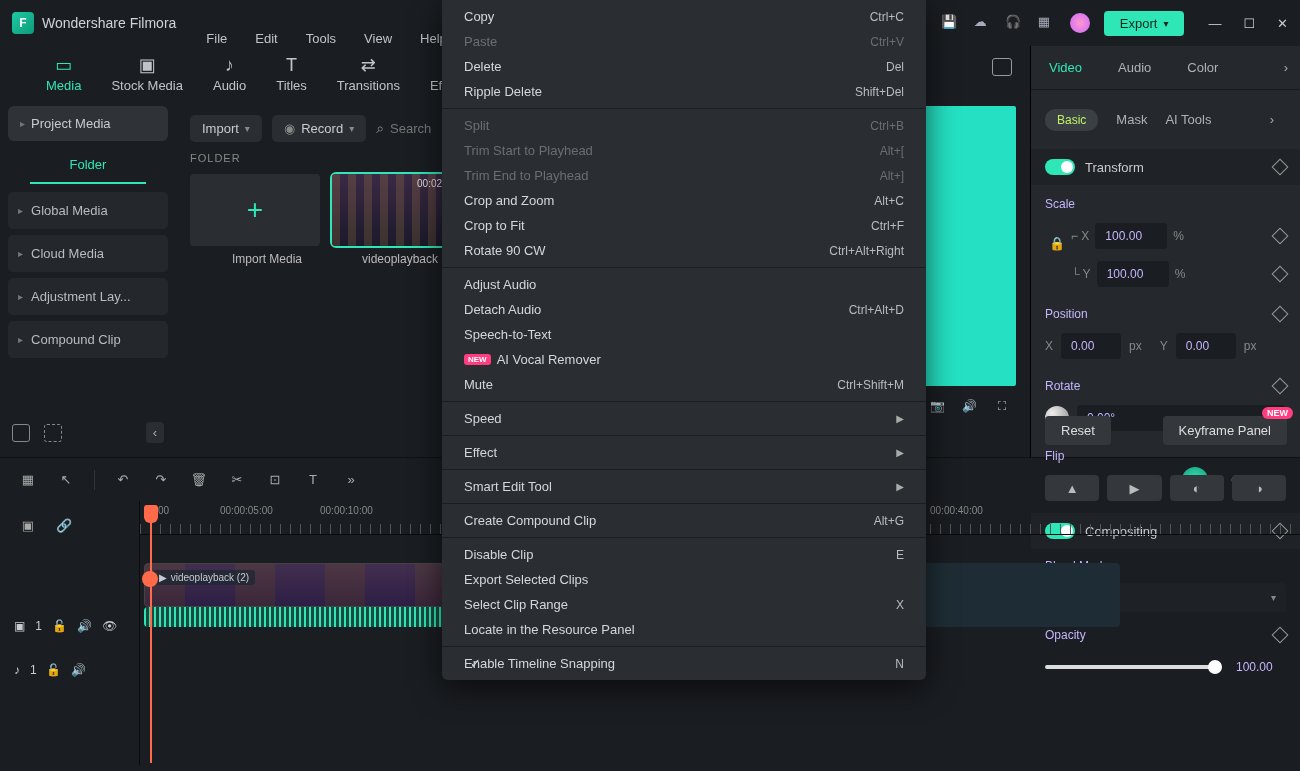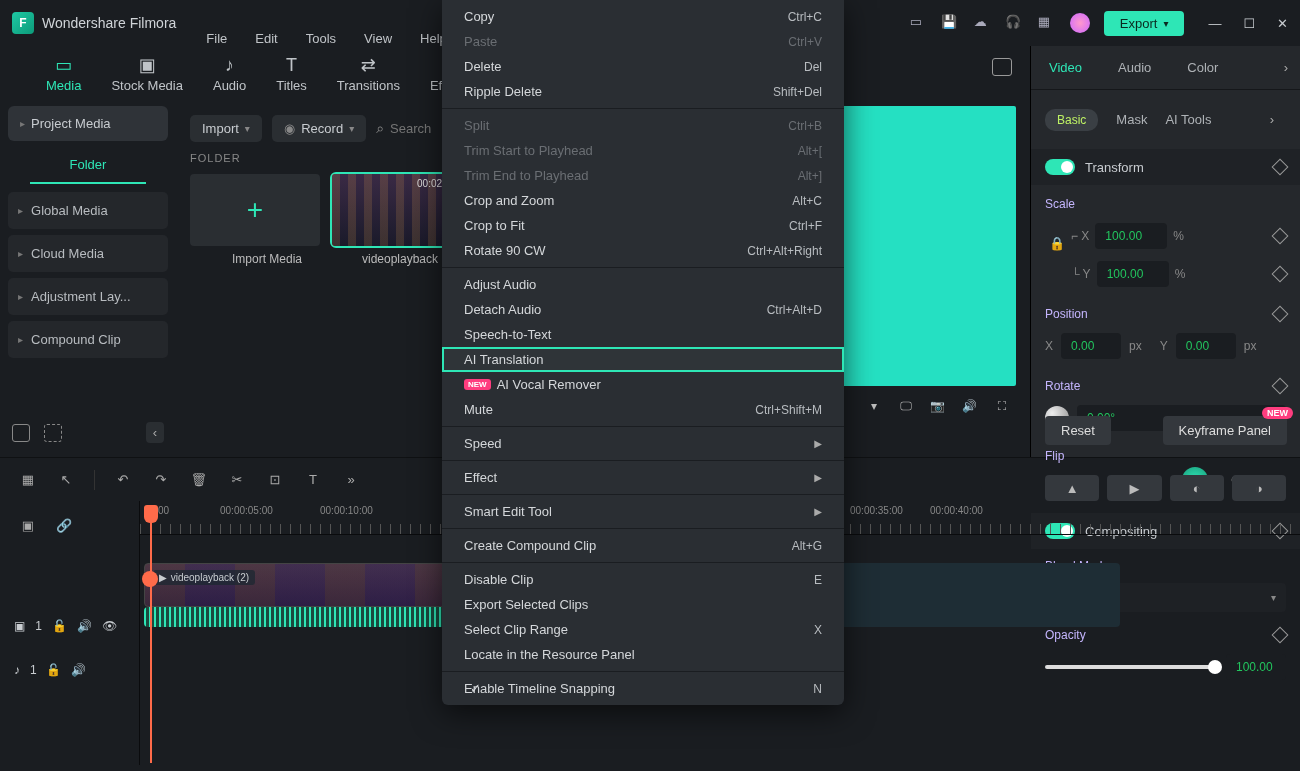--- a/index.html
+++ b/index.html
@@ -71,21 +71,21 @@
 .rp-more { margin-left:auto; padding:12px; cursor:pointer; color:#aaa; }
 .rp-subtabs { display:flex; align-items:center; gap:18px; padding: 10px 14px; }
 .pill { background:#3a3f44; color:#bef264; padding:4px 12px; border-radius:10px; font-size:12px; }
 .rp-sub { color:#aeb2b6; font-size:13px; cursor:pointer; }
 .section-hdr { display:flex; align-items:center; justify-content:space-between; padding:10px 14px; background:#1f2226; }
 .toggle { width:30px; height:16px; background:#2ee6b6; border-radius:10px; position:relative; cursor:pointer; }
 .toggle::after { content:''; position:absolute; right:2px; top:2px; width:12px; height:12px; background:#fff; border-radius:50%; }
 .diamond { width:12px; height:12px; border:1.5px solid #999; transform:rotate(45deg); cursor:pointer; }
 .field-row { display:flex; align-items:center; gap:8px; padding:6px 14px; font-size:12px; }
 .field-label { color:#c4b5fd; }
-.num-input { background:#1a1d21; border:none; color:#22c55e; padding:6px 10px; border-radius:4px; width:72px; text-align:left; font-size:12px; }
+.num-input { background:#1a1d21; border:none; color:#c4b5fd; padding:6px 10px; border-radius:4px; width:72px; text-align:left; font-size:12px; }
 .unit { color:#888; font-size:12px; }
 .lock-ico { color:#2ee6b6; font-size:13px; }
 .flip-row { display:flex; gap:8px; padding: 6px 14px 12px; }
 .flip-btn { flex:1; background:#34383d; border-radius:4px; height:26px; display:flex; align-items:center; justify-content:center; cursor:pointer; color:#bbb; }
 .blend-sel { background:#1e2125; border:none; border-radius:4px; padding:7px 10px; color:#ccc; width: calc(100% - 28px); margin: 4px 14px 10px; display:flex; justify-content:space-between; align-items:center; cursor:pointer; }
 .slider-row { display:flex; align-items:center; gap:10px; padding: 6px 14px; }
 .slider-track { flex:1; height:4px; background:#ddd; border-radius:2px; position:relative; }
 .slider-thumb { position:absolute; right:-6px; top:-5px; width:14px; height:14px; background:#fff; border-radius:50%; }
 .rp-footer { display:flex; justify-content:space-between; padding: 12px 14px; position:absolute; bottom:0; width:270px; }
 .ft-btn { background:#34383d; border-radius:4px; padding:7px 16px; cursor:pointer; font-size:13px; color:#ddd; }
@@ -113,21 +113,21 @@
 
 .track { height:58px; position:relative; margin-top:28px; }
 .clip { position:absolute; left:4px; top:0; height:44px; border-radius:4px; display:flex; align-items:center; overflow:hidden; }
 .clip-video { width: 720px; background: linear-gradient(180deg, #3a2a45, #24183a); border:1px solid #444; }
 .clip-wave { width: 720px; background: #1a4a3f; }
 .clip-wave2 { width: 280px; background: #1e2d35; }
 .clip-label { position:absolute; left:8px; top:6px; background:rgba(30,40,50,0.8); padding:2px 6px; border-radius:3px; font-size:10px; display:flex; align-items:center; gap:4px; }
 .clip-thumbs { position:absolute; inset:0; background: repeating-linear-gradient(90deg, rgba(255,170,60,0.1) 0 40px, rgba(160,100,200,0.08) 40px 90px); }
 
 
-.ctx-menu { position:absolute; left:442px; top:0; width:402px; background:#2a2e33; border-radius:0 0 6px 6px; box-shadow: 0 8px 30px rgba(0,0,0,0.6); z-index:100; padding: 4px 0; max-height:771px; overflow:hidden; }
+.ctx-menu { position:absolute; left:442px; top:0; width:484px; background:#2a2e33; border-radius:0 0 6px 6px; box-shadow: 0 8px 30px rgba(0,0,0,0.6); z-index:100; padding: 4px 0; max-height:771px; overflow:hidden; }
 .ctx-item { display:flex; justify-content:space-between; align-items:center; padding: 5px 22px; cursor:pointer; font-size:13px; color:#d4d7da; }
 .ctx-item.disabled { color:#6a6e73; cursor:default; }
 .ctx-item.highlight { outline:2px solid #2ee6b6; outline-offset:-2px; background:#2f3438; }
 .ctx-sep { height:1px; background:#1a1d21; margin:4px 0; }
 .ctx-short { color:#b8bcc0; font-size:12px; }
 .ctx-item.disabled .ctx-short { color:#6a6e73; }
 .ctx-arrow { color:#aaa; font-size:10px; }
 .ctx-check { position:absolute; left:6px; }
 .new-tag { background:#ff3d7f; color:#fff; font-size:8px; padding:1px 4px; border-radius:3px; margin-right:6px; font-weight:700; }
 </style>
@@ -531,25 +531,20 @@
       <div style="display:flex;align-items:center;position:relative">
         <span>Detach Audio</span>
       </div>
       <span class="ctx-short">Ctrl+Alt+D</span>
     </div>
     <div class="ctx-item">
       <div style="display:flex;align-items:center;position:relative">
         <span>Speech-to-Text</span>
       </div>
     </div>
-    <div class="ctx-item highlight">
-      <div style="display:flex;align-items:center;position:relative">
-        <span>AI Translation</span>
-      </div>
-    </div>
     <div class="ctx-item">
       <div style="display:flex;align-items:center;position:relative">
         <span class="new-tag">NEW</span>
         <span>AI Vocal Remover</span>
       </div>
     </div>
     <div class="ctx-item">
       <div style="display:flex;align-items:center;position:relative">
         <span>Mute</span>
       </div>

